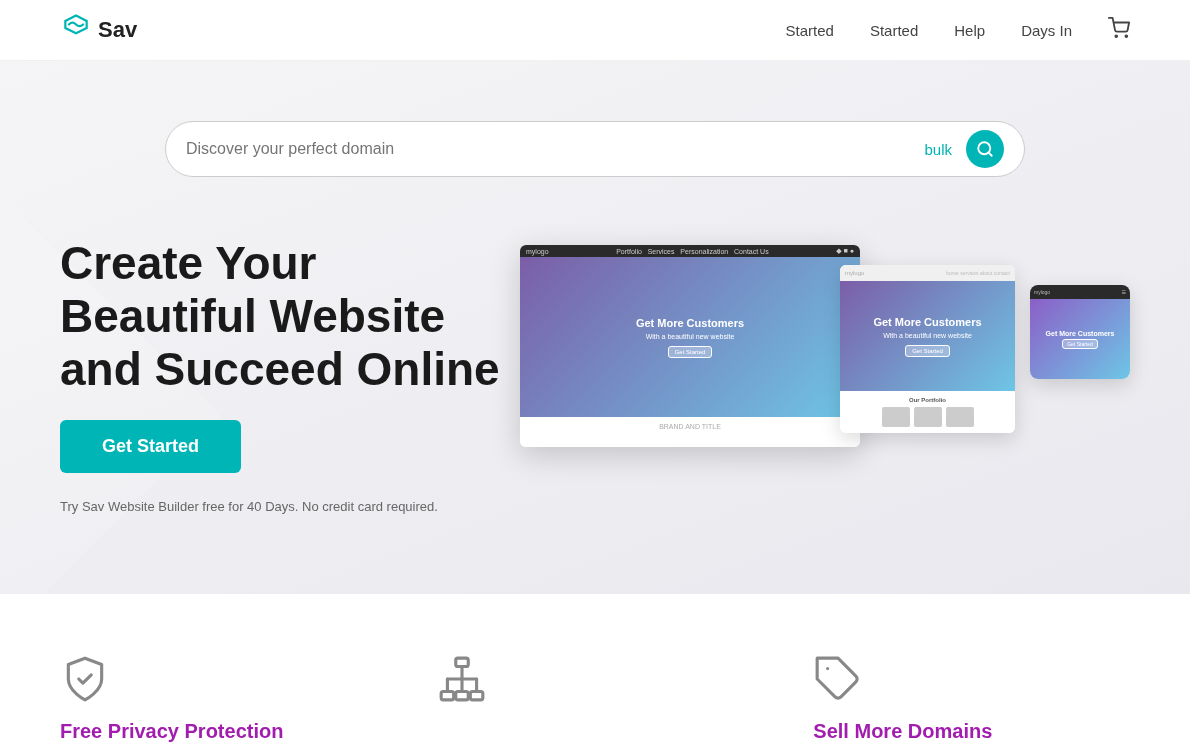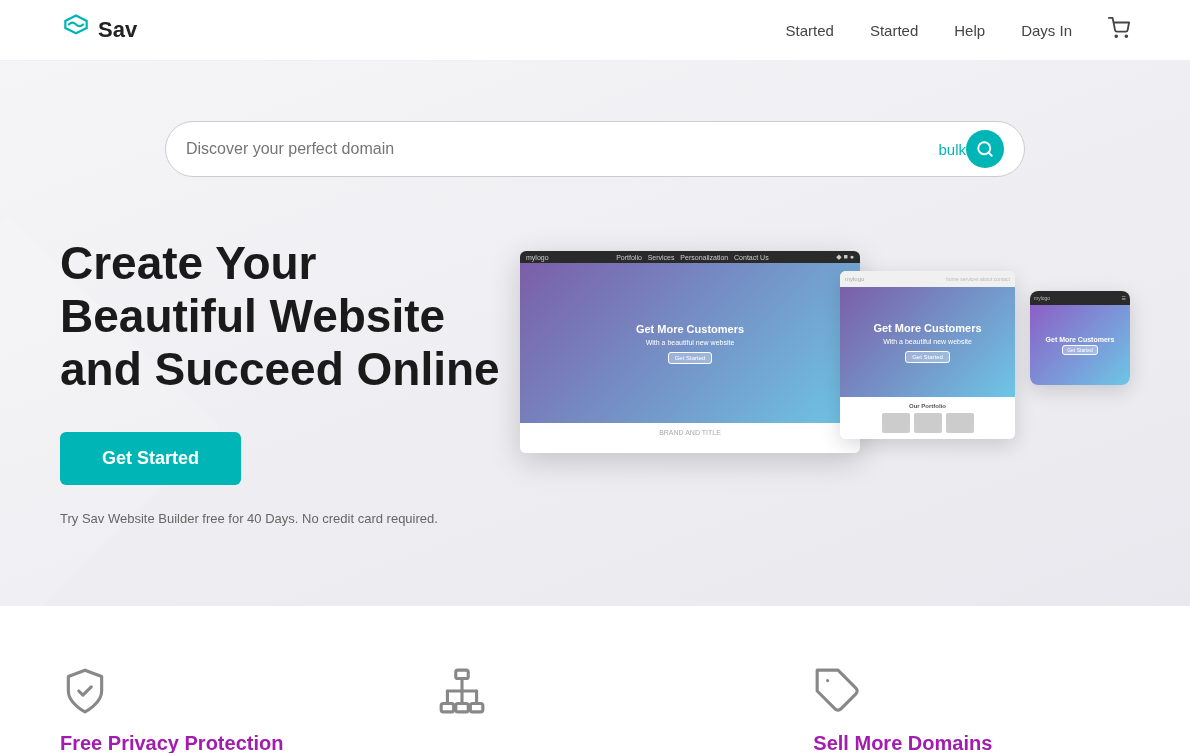--- a/index.html
+++ b/index.html
@@ -74,20 +74,21 @@
       border: none;
       outline: none;
       font-size: 16px;
       color: #aaa;
       background: transparent;
     }
     .bulk-link {
       font-size: 15px;
       color: #00b5b5;
       cursor: pointer;
+      margin-right: 14px;
       white-space: nowrap;
     }
     .search-btn {
       background: #00b5b5;
       border: none;
       border-radius: 50%;
       width: 38px;
       height: 38px;
       display: flex;
       align-items: center;
@@ -103,21 +104,21 @@
       justify-content: space-between;
       position: relative;
       z-index: 5;
     }
     .hero-left { max-width: 440px; }
     .hero-title {
       font-size: 46px;
       font-weight: 700;
       line-height: 1.15;
       color: #1a1a1a;
-      margin-bottom: 36px;
+      margin-bottom: 24px;
     }
     .get-started-btn {
       background: #00b5b5;
       color: #fff;
       border: none;
       border-radius: 6px;
       padding: 16px 42px;
       font-size: 18px;
       font-weight: 600;
       cursor: pointer;

